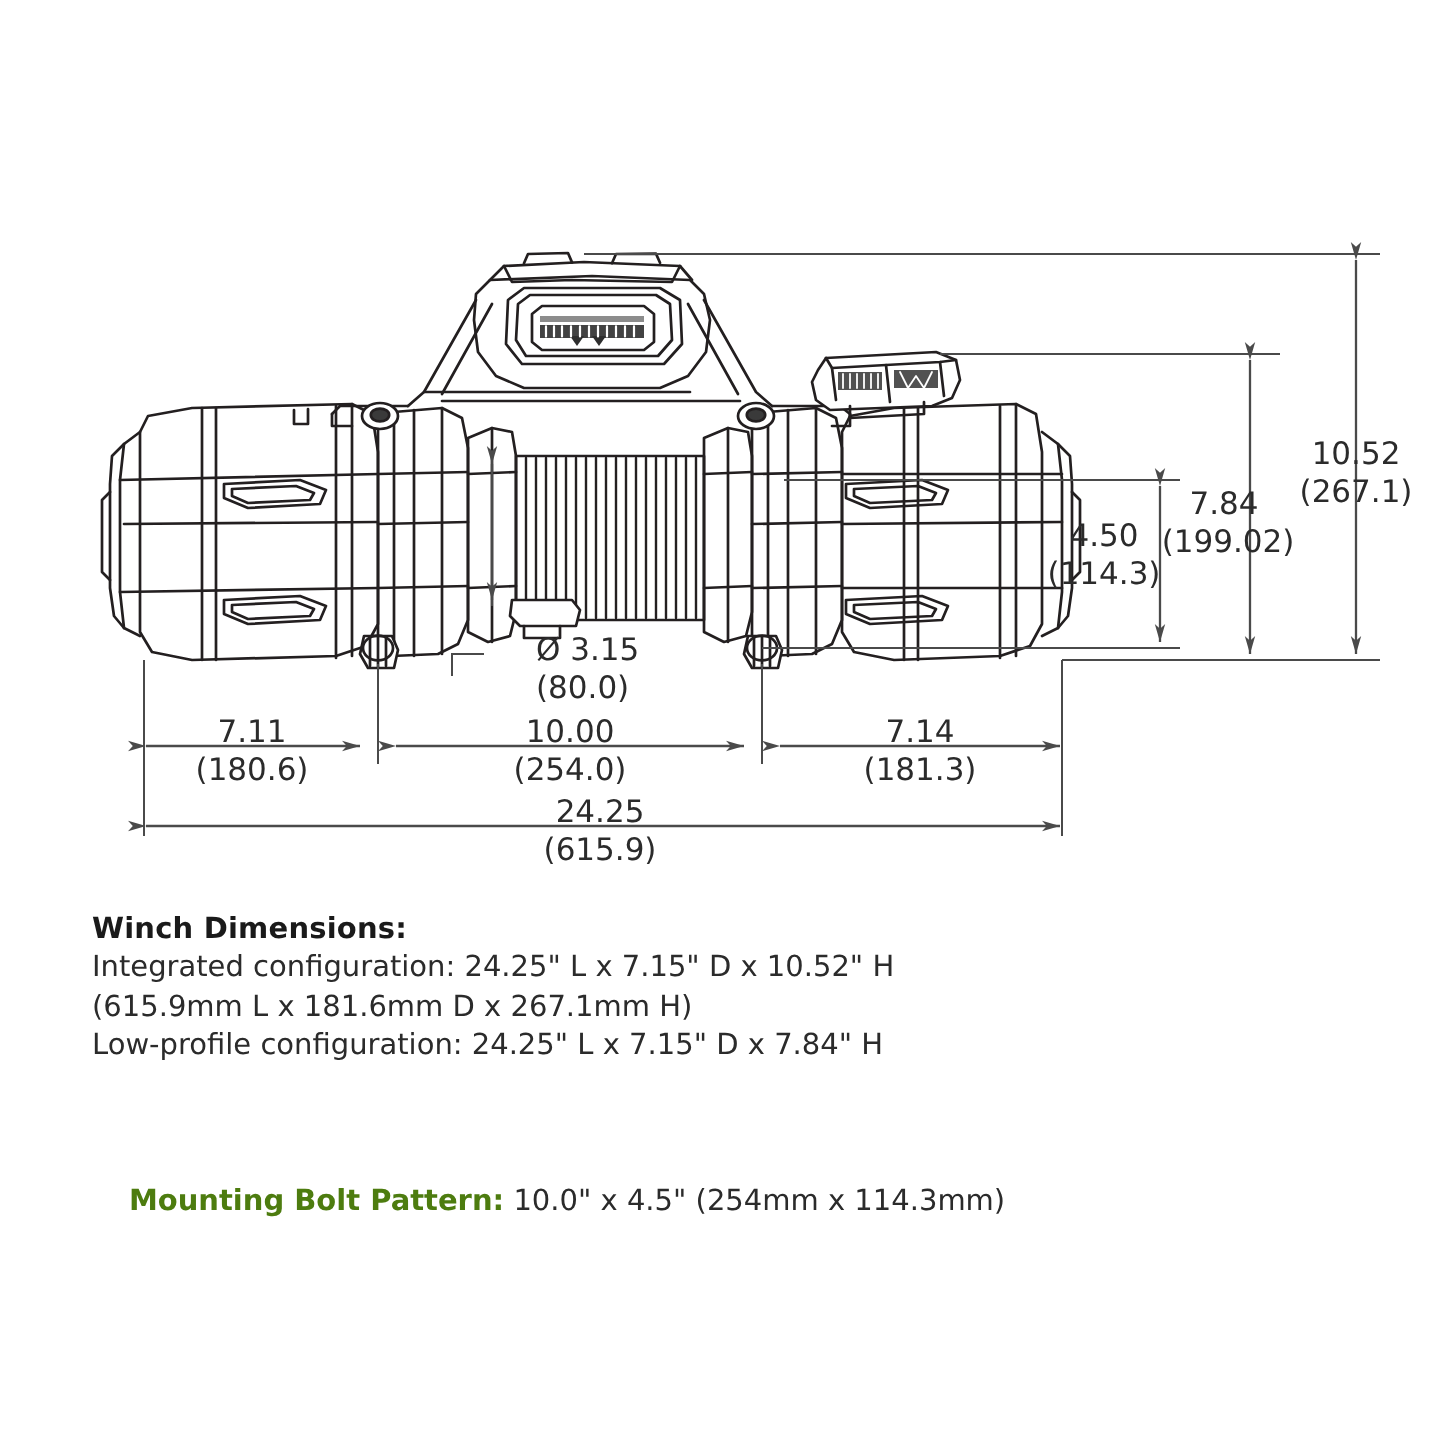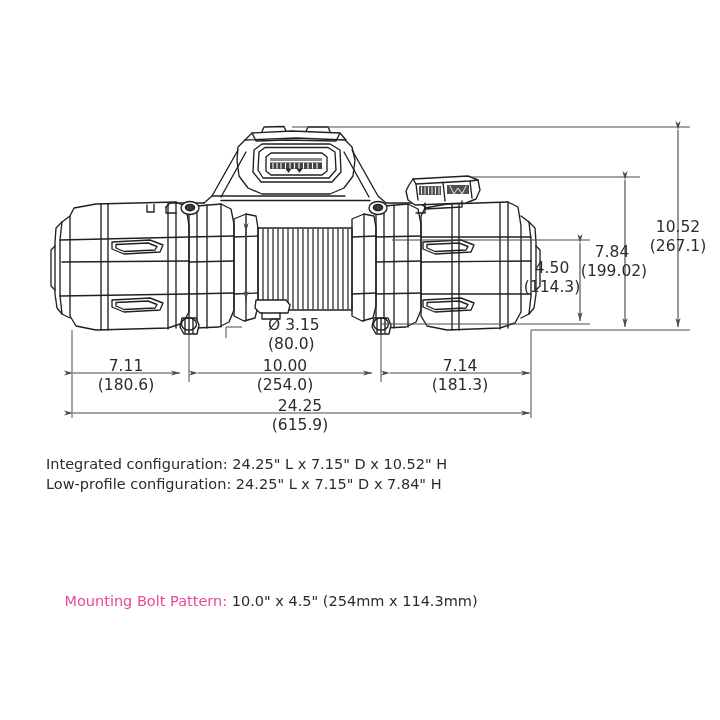--- a/index.html
+++ b/index.html
@@ -40,21 +40,21 @@
   }
   #bolt-pattern{
     position:absolute;
     left:46px;
     top:571px;
     font-size:14.5px;
     line-height:20px;
     color:#2b2b2b;
     white-space:pre;
   }
-  #bolt-pattern .bp-label{font-weight:normal;color:#ec4899;}
+  #bolt-pattern .bp-label{font-weight:bold;color:#4d7c0f;}
 </style>
 </head>
 <body>
 
 <div id="page">
 
   <div id="drawing">
   <svg width="720" height="445" viewBox="0 0 720 445" xmlns="http://www.w3.org/2000/svg">
     <defs>
       <marker id="arrL" markerWidth="10" markerHeight="8" refX="9" refY="4" orient="auto" markerUnits="userSpaceOnUse">
@@ -327,21 +327,23 @@
       <text x="678" y="232" font-size="15.5">10.52</text>
       <text x="678" y="251" font-size="15.5">(267.1)</text>
 
       <text x="268" y="330" font-size="15.5" text-anchor="start">Ø 3.15</text>
       <text x="268" y="349" font-size="15.5" text-anchor="start">(80.0)</text>
     </g>
   </svg>
   </div>
 
   <div id="specs">
+    <div class="spec-heading">Winch Dimensions:</div>
     <div class="spec-line">Integrated configuration: 24.25" L x 7.15" D x 10.52" H</div>
+    <div class="spec-line">(615.9mm L x 181.6mm D x 267.1mm H)</div>
     <div class="spec-line">Low-profile configuration: 24.25" L x 7.15" D x 7.84" H</div>
   </div>
 
   <div id="bolt-pattern">
     <span class="bp-label">Mounting Bolt Pattern:</span><span> 10.0" x 4.5" (254mm x 114.3mm)</span>
   </div>
 
 </div>
 
 </body></html>

